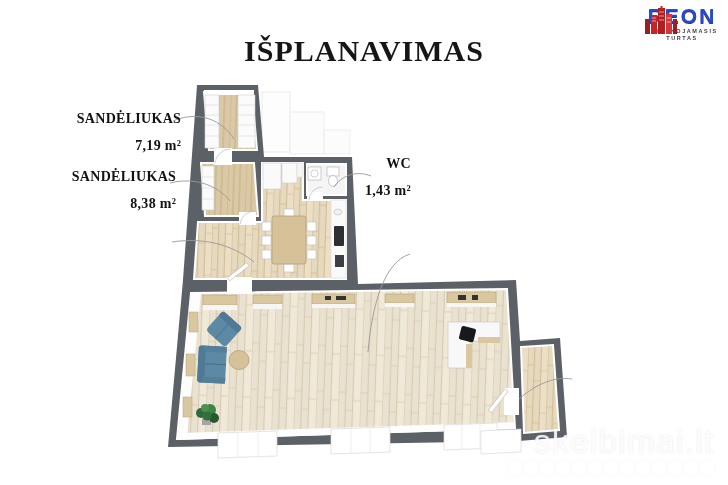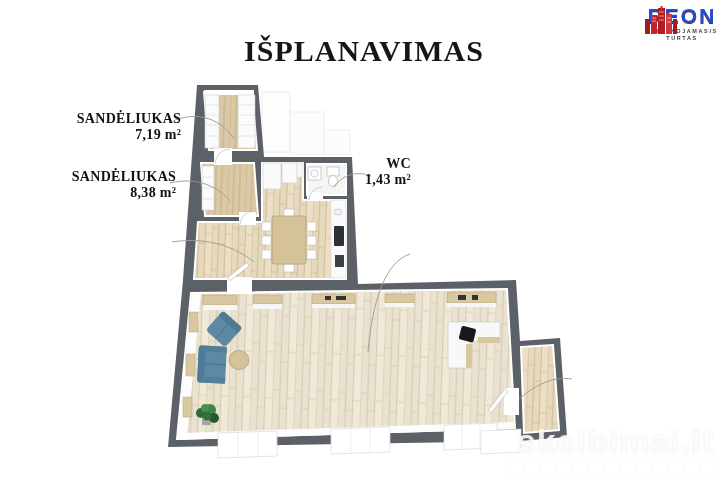--- a/index.html
+++ b/index.html
@@ -5,28 +5,28 @@
   html,body{margin:0;padding:0;background:#fff;}
   #stage{position:relative;width:728px;height:485px;background:#ffffff;overflow:hidden;
          font-family:"Liberation Serif",serif;}
   
   .hdr{position:absolute;left:0;top:14px;width:728px;text-align:center;color:#161616;}
   .hdr .title{font-size:30px;font-weight:bold;letter-spacing:1px;line-height:26px;margin-top:24px;}
   .hdr .subtitle{font-size:16px;font-weight:bold;letter-spacing:.4px;line-height:20px;margin-top:3px;}
   
   .rlabel{position:absolute;transform:translateX(-50%);text-align:right;color:#121212;
           font-weight:bold;font-size:14px;line-height:13px;letter-spacing:.3px;white-space:nowrap;}
-  .rlabel .area{display:block;margin-top:3px;}
+  .rlabel .area{display:block;margin-top:14px;}
   
   .logo{position:absolute;right:5px;top:6px;width:82px;text-align:center;font-family:"Liberation Sans",sans-serif;}
   .logo .word{font-size:21px;font-weight:bold;color:#1d4ed8;letter-spacing:2px;line-height:20px;
               text-shadow:0 1px 0 #8e1a1f;}
   .logo .tag{font-size:5.5px;font-weight:bold;color:#3d3d3d;letter-spacing:1.6px;line-height:7px;margin-top:2px;}
   
-  .wm{position:absolute;right:14px;bottom:10px;text-align:right;font-family:"Liberation Sans",sans-serif;font-weight:bold;}
+  .wm{position:absolute;right:14px;bottom:10px;text-align:right;font-family:"Liberation Sans",sans-serif;}
   .wm .wmtext{font-size:34px;color:rgba(255,255,255,.85);letter-spacing:1px;line-height:34px;
               text-shadow:0 0 2px rgba(175,175,175,.35);}
   .wm .sqrow{display:flex;justify-content:flex-end;gap:2px;margin-top:3px;}
   .wm .sqrow i{display:block;width:10px;height:10px;border:2px solid rgba(255,255,255,.85);
                box-shadow:0 0 1px rgba(190,190,190,.3);}
   svg{position:absolute;left:0;top:0;}
 </style>
 </head>
 <body>
 

